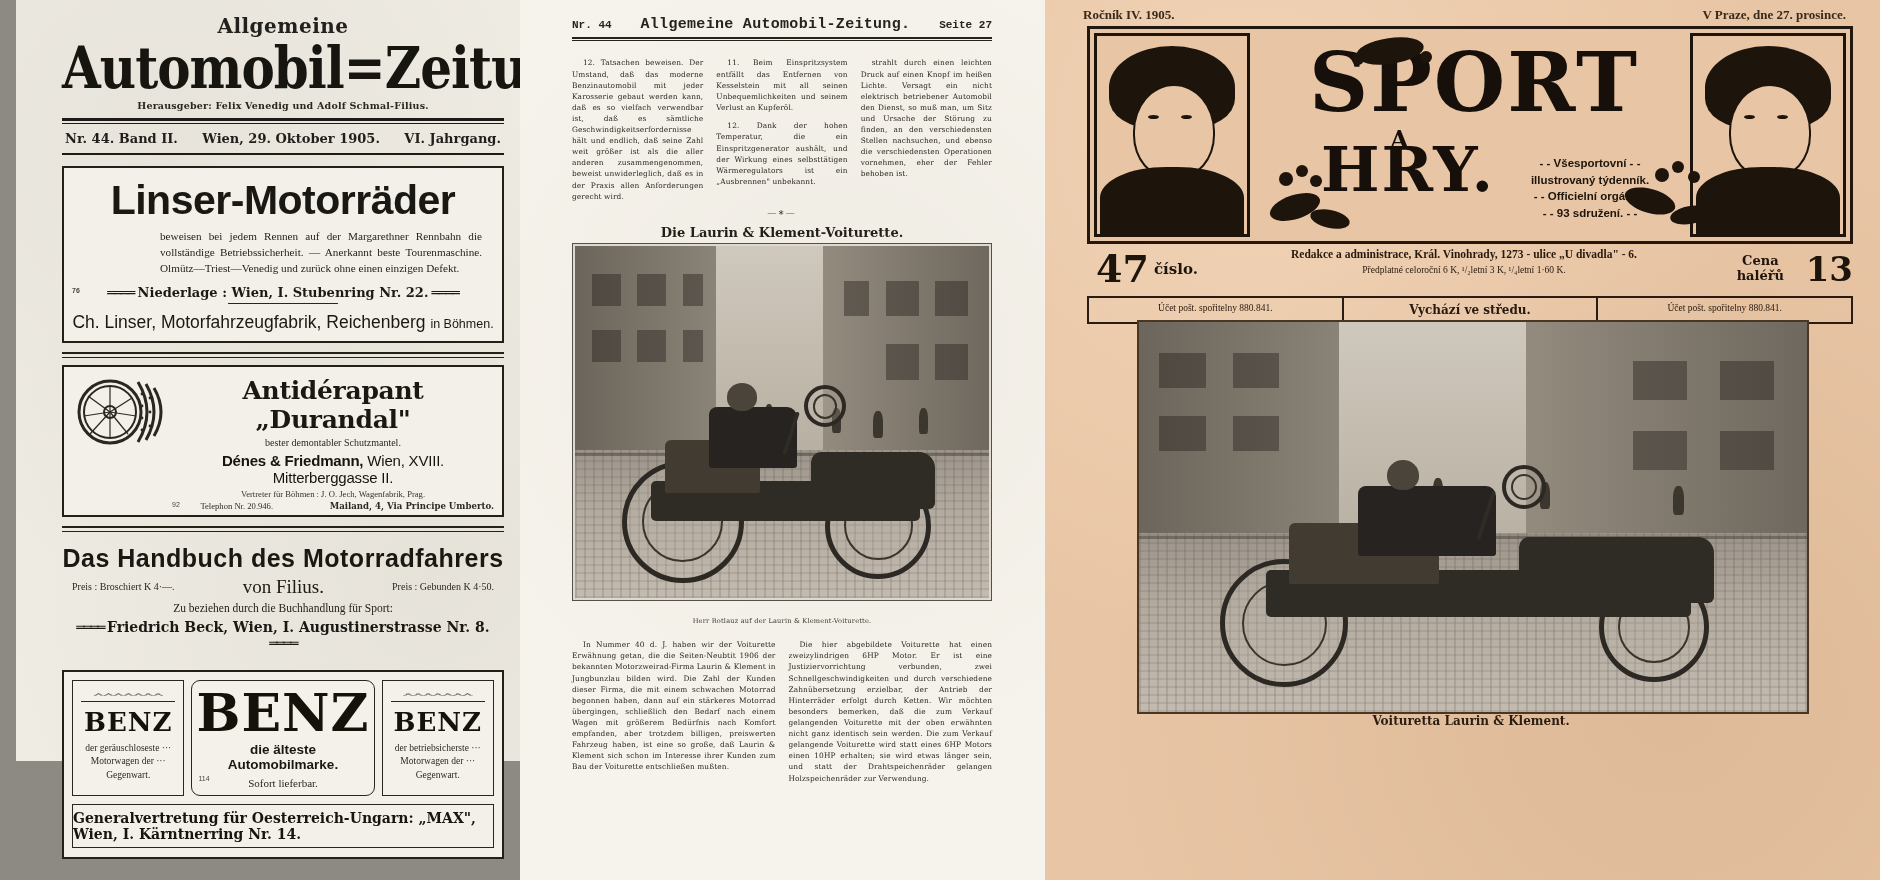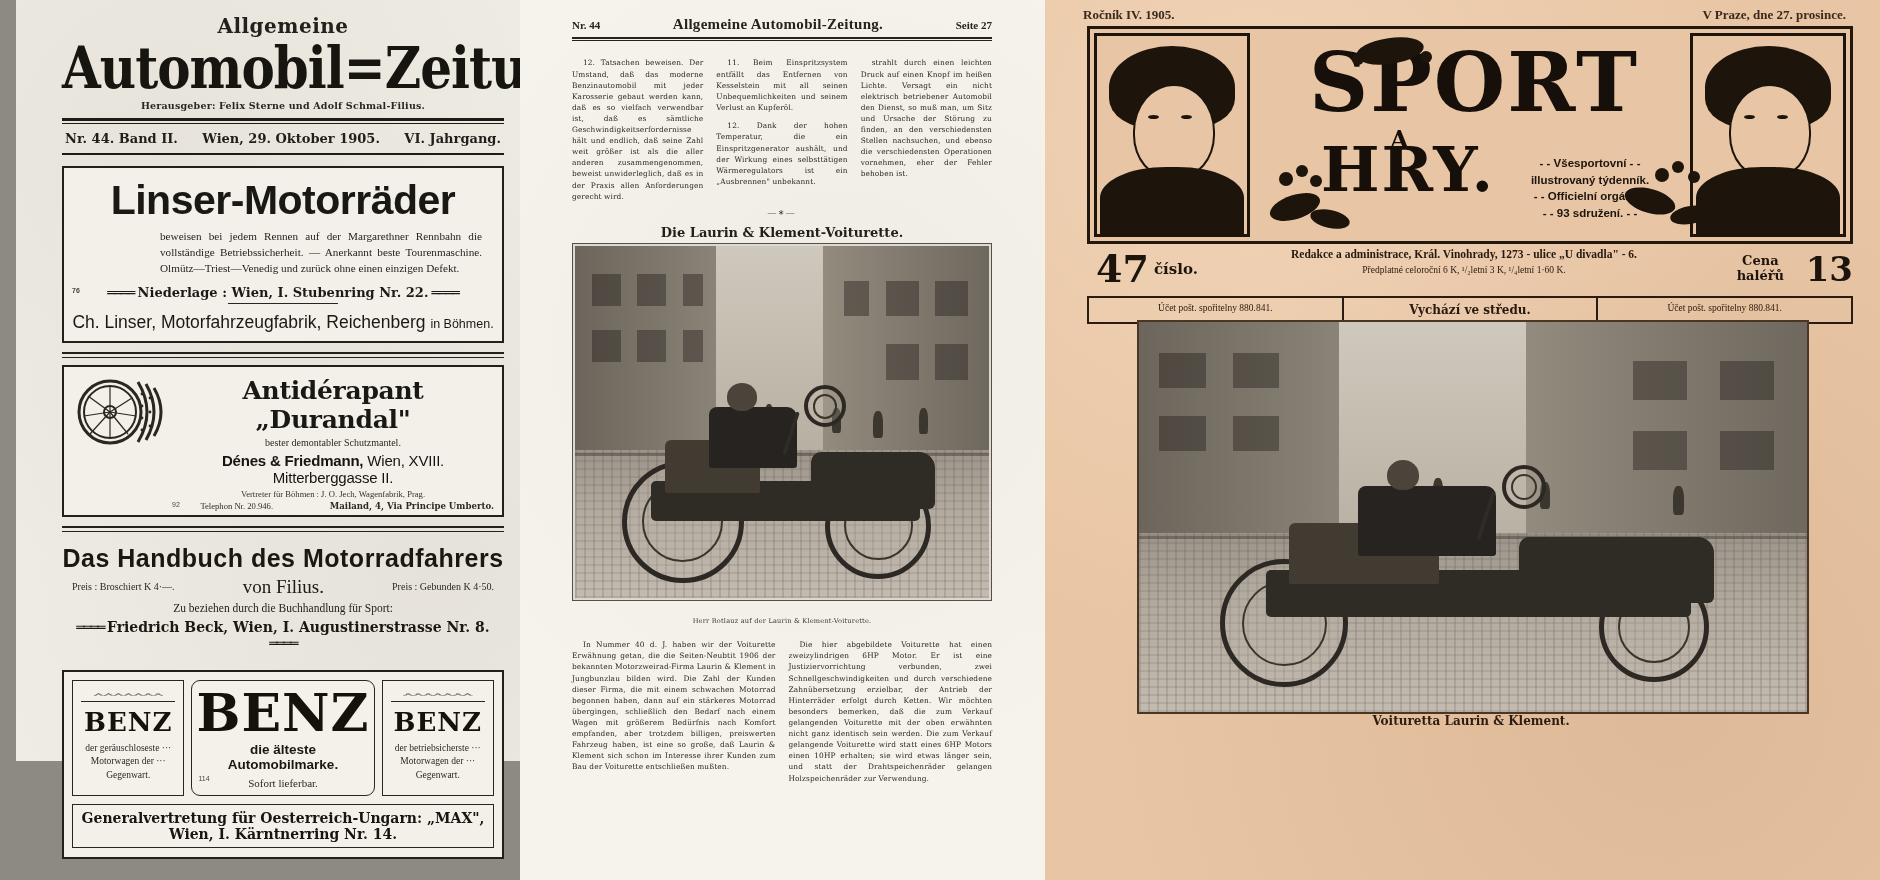--- a/index.html
+++ b/index.html
@@ -121,34 +121,34 @@
   }
   .benz-word.big{font-size:52px;letter-spacing:1px;line-height:1.05;}
   .benz-txt{font-size:9.5px;line-height:1.45;color:#2b2823;padding-top:5px;}
   .benz-sub{
     font-family:"Liberation Sans", sans-serif;font-weight:700;font-size:13.5px;
     color:#191710;padding-top:2px;
   }
   .benz-sofort{font-size:11px;color:#2b2823;padding-top:5px;position:relative;}
   .benz-general{
     margin:4px 8px 9px;border:1px solid #2a261f;padding:5px 0;
-    text-align:center;font-family:"DejaVu Serif", serif;font-weight:700;
+    text-align:left;font-family:"DejaVu Serif", serif;font-weight:700;
     font-size:14px;color:#17150f;
   }
 
   
   .page2{
     position:absolute;left:520px;top:0;width:525px;height:880px;
     background:#f6f3ec;
     background-image:radial-gradient(circle at 60% 40%, rgba(150,140,120,.07), transparent 70%);
   }
   .p2inner{position:absolute;left:52px;top:16px;width:420px;}
   .p2head{
     display:flex;justify-content:space-between;align-items:baseline;
-    font-family:Liberation Serif, serif;font-weight:700;color:#26231d;
+    font-family:Liberation Mono, monospace;font-weight:700;color:#26231d;
   }
   .p2head .nr{font-size:11px;}
   .p2head .ti{font-size:15px;letter-spacing:.3px;}
   .p2head .pg{font-size:11px;}
   .p2rule{border-top:2px solid #26231d;border-bottom:1px solid #26231d;height:1px;margin:4px 0 9px;}
   .cols{display:flex;gap:13px;}
   .col{flex:1;}
   .fr{
     font-family:"DejaVu Serif", serif;font-size:7.4px;line-height:1.5;
     text-align:justify;color:#2a2720;letter-spacing:.1px;
@@ -286,21 +286,21 @@
 <body>
 
 <div class="scan">
 
   <div class="page1">
     <div class="p1inner">
 
       <div>
         <div class="mast-small">Allgemeine</div>
         <div class="mast-big">Automobil=Zeitung.</div>
-        <div class="mast-hrsg">Herausgeber: Felix Sterne und Adolf Schmal-Filius.</div>
+        <div class="mast-hrsg">Herausgeber: Felix Venedig und Adolf Schmal-Filius.</div>
       </div>
 
       <div class="rule-dbl"></div>
       <div class="issueline">
         <span>Nr. 44. Band II.</span>
         <span>Wien, 29. Oktober 1905.</span>
         <span>VI. Jahrgang.</span>
       </div>
       <div class="rule-thin"></div>
 

